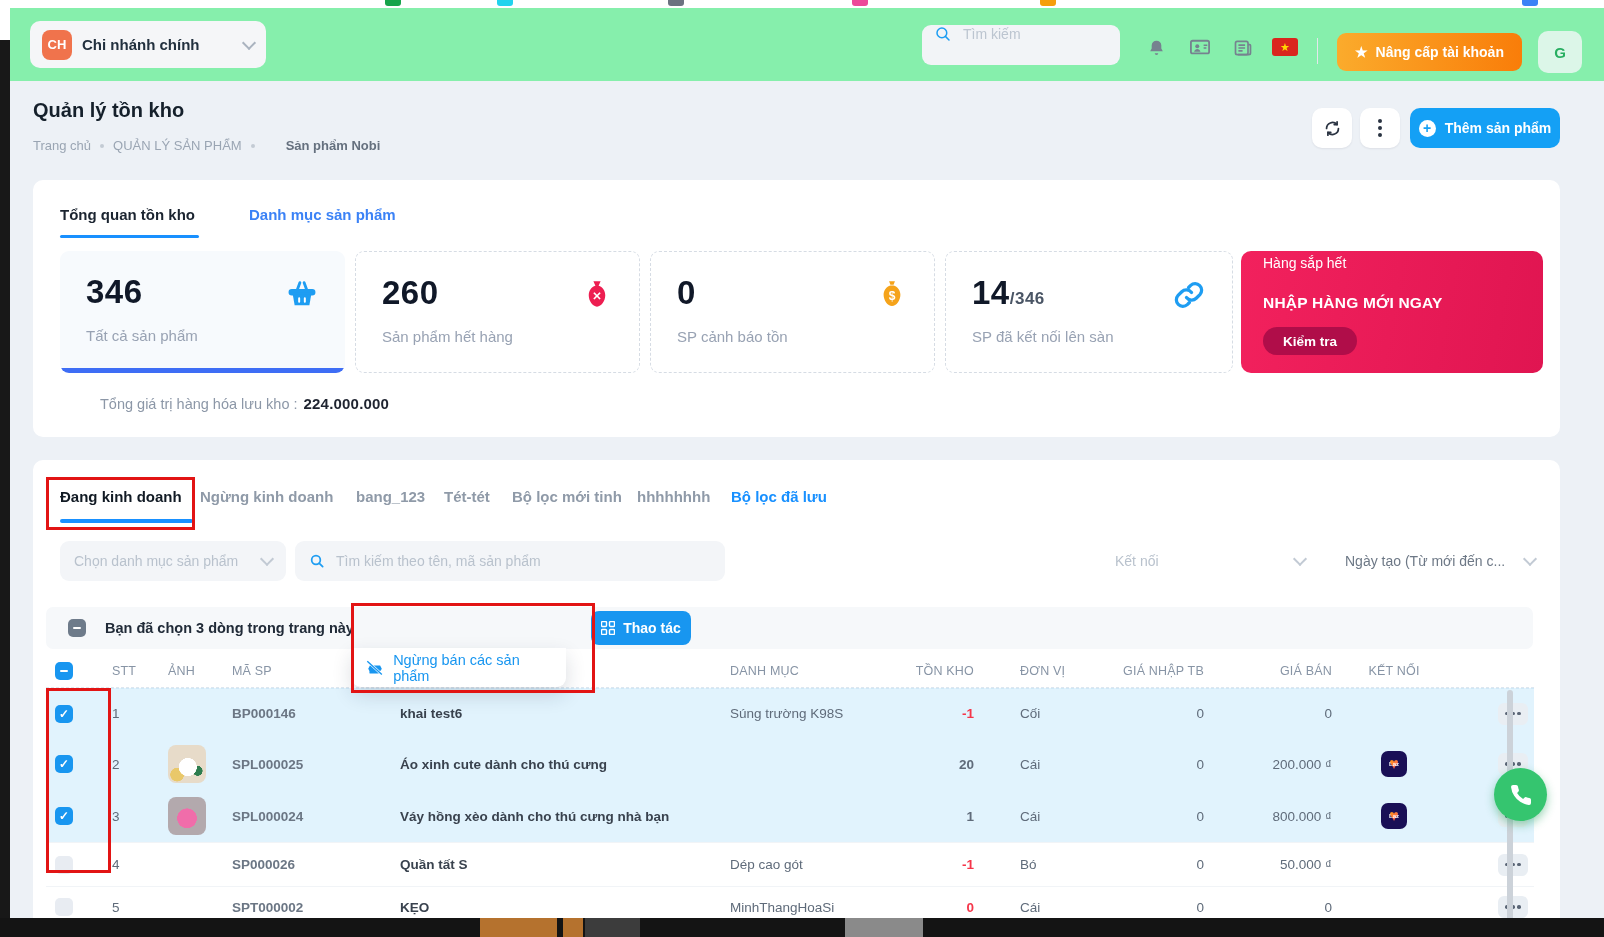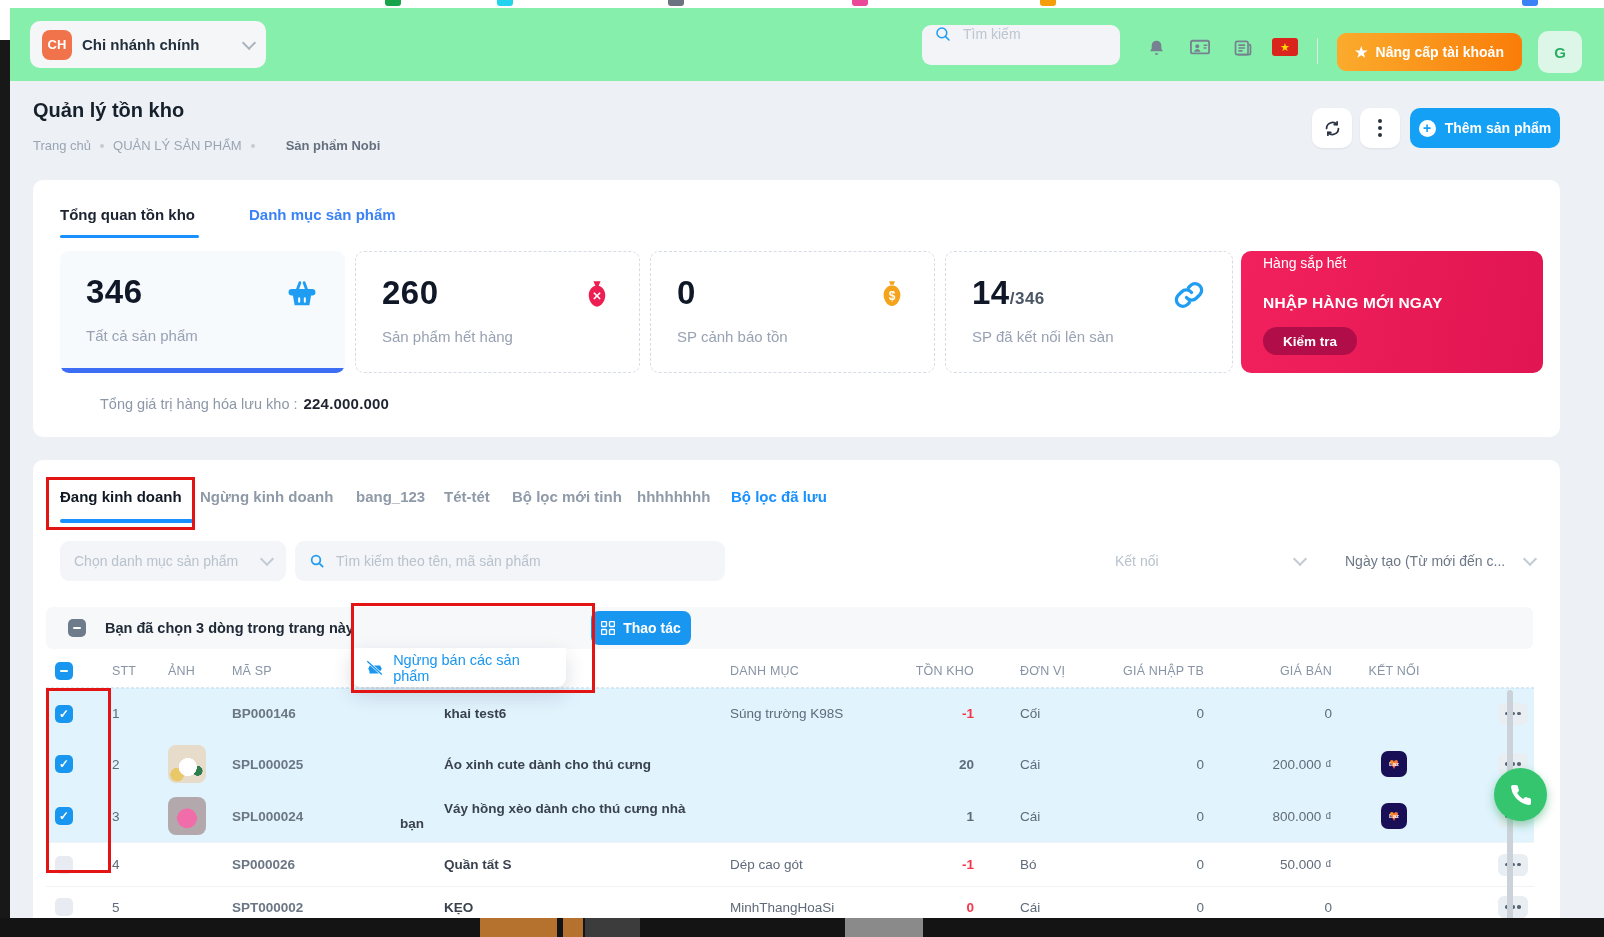--- a/index.html
+++ b/index.html
@@ -107,21 +107,21 @@
   .c-unit{padding-left:44px;}
   .c-cost{text-align:right;padding-right:8px;}
   .c-price{text-align:right;padding-right:8px;}
   .c-conn{text-align:center;}
   .c-act{text-align:right;padding-right:6px;}
   .drow{font-size:13.5px;color:#5f6b7a;}
   .drow.sel{background:#e1f3fd;}
   .drow.first{border-top:1px dashed #cfe8f7;}
   .drow.white{border-top:1px solid #f1f4f7;}
   .drow .code{color:#6b7684;font-weight:600;}
-  .drow .pname{color:#39424e;font-weight:600;margin-left:44px;}
+  .drow .pname{color:#39424e;font-weight:600;}
   .drow .red{color:#f5364a;font-weight:600;}
   .drow .stockv{font-weight:600;}
   .pimg{width:38px;height:38px;border-radius:8px;}
   .img-dog{background:radial-gradient(circle at 52% 58%,#ffffff 0 30%,rgba(255,255,255,0) 31%),radial-gradient(circle at 24% 78%,#e9c86a 0 16%,rgba(0,0,0,0) 17%),radial-gradient(circle at 78% 68%,#2e7d4f 0 12%,rgba(0,0,0,0) 13%),#e7dbc9;}
   .img-dress{background:radial-gradient(circle at 50% 56%,#f06daa 0 34%,rgba(0,0,0,0) 35%),#b3a9ad;}
   .lazbadge{width:26px;height:26px;border-radius:7px;background:#190f56;display:inline-flex;align-items:center;justify-content:center;position:relative;cursor:pointer;}
   .lazbadge .heart{color:#ff5a1f;font-size:16px;line-height:16px;background:linear-gradient(135deg,#ffb400,#ff3d77);-webkit-background-clip:text;background-clip:text;-webkit-text-fill-color:transparent;}
   .lazbadge .lz{position:absolute;color:#fff;font-size:6px;font-weight:700;top:10px;}
   .morebtn{display:inline-flex;align-items:center;justify-content:center;gap:2.5px;width:30px;height:22px;background:#e9eef3;border-radius:6px;cursor:pointer;}
   .morebtn i{width:3.5px;height:3.5px;border-radius:50%;background:#5a6575;}

